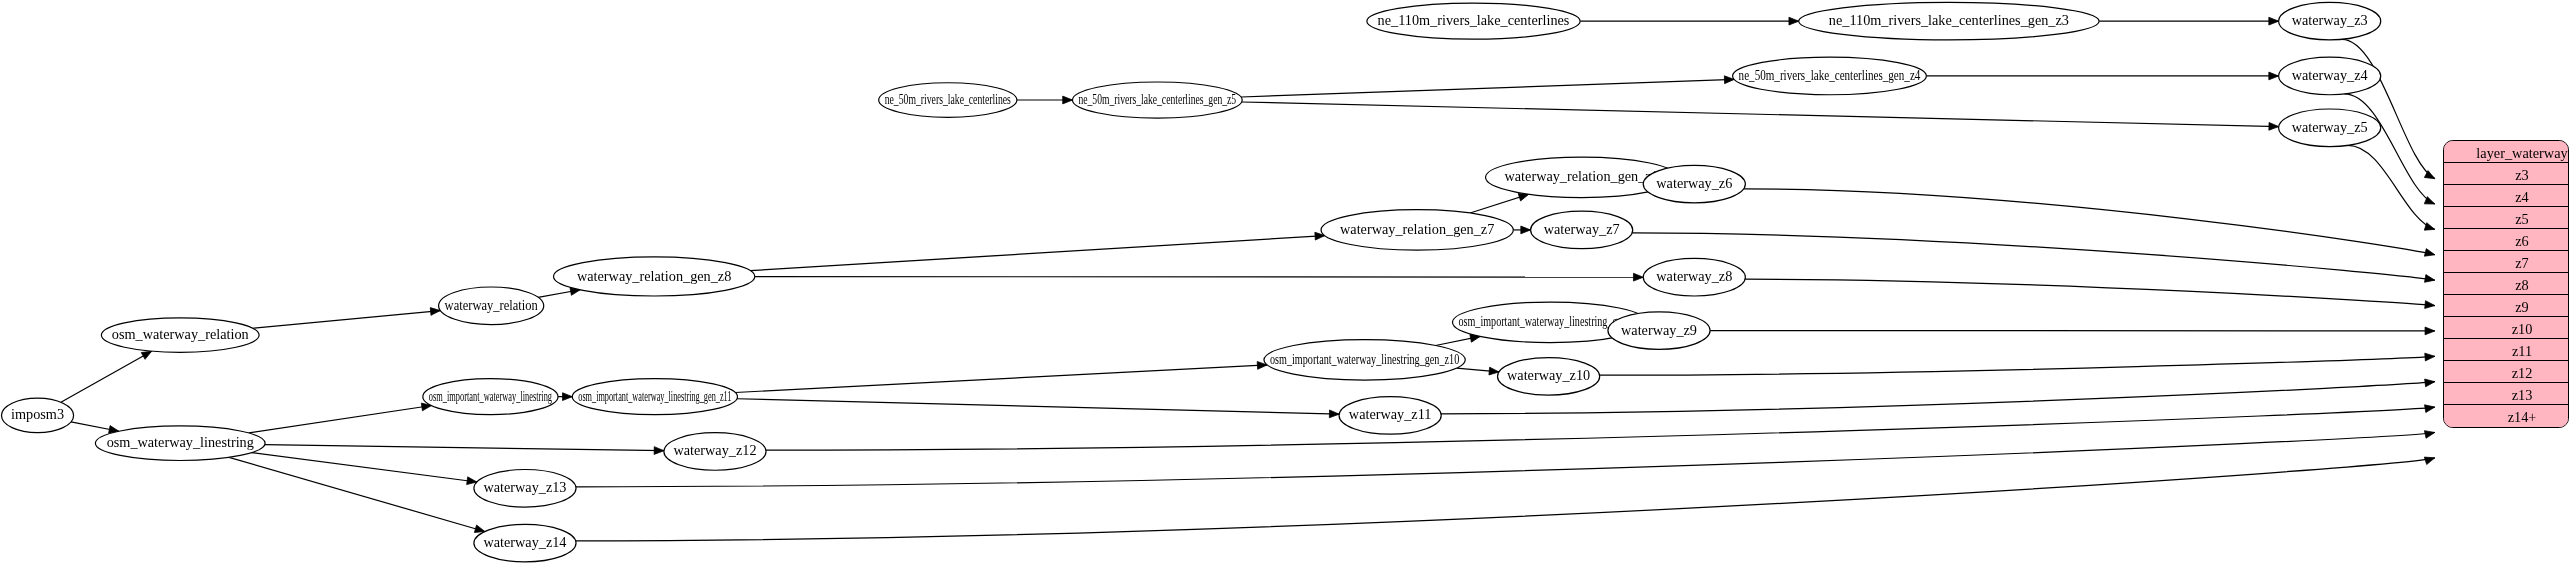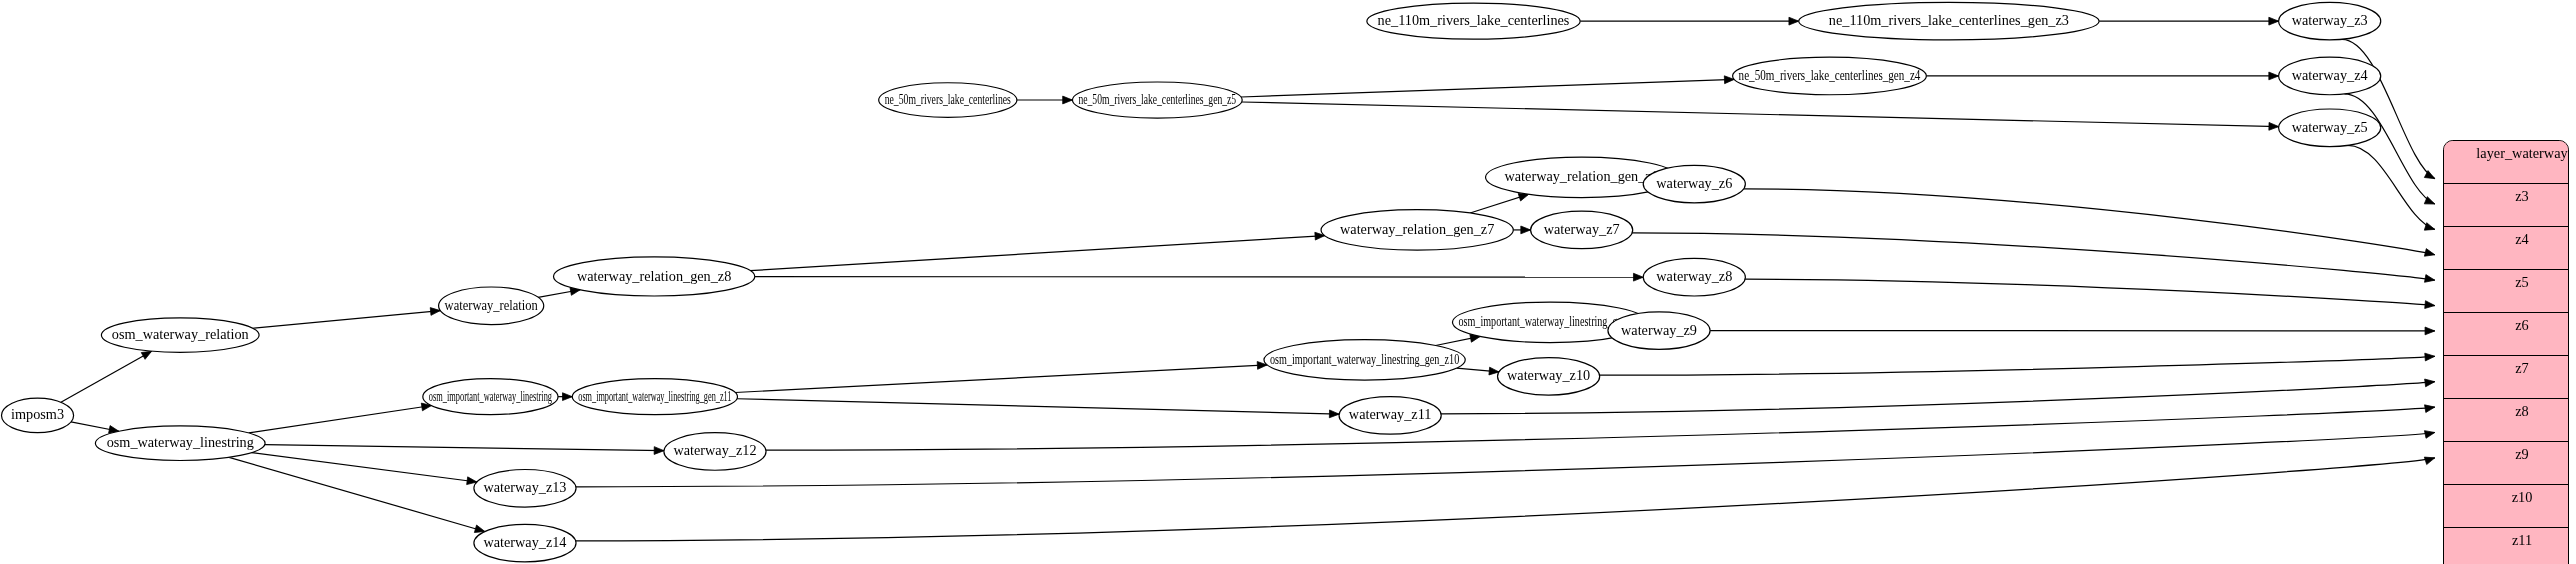--- a/index.html
+++ b/index.html
@@ -52,21 +52,21 @@
     top: 140px;
     width: 126px;
     box-sizing: border-box;
     border: 1.2px solid #000000;
     border-radius: 9.8px;
     background: #ffb6c1;
     overflow: hidden;
   }
   .record-row {
     box-sizing: border-box;
-    height: 43px;
+    height: 22px;
     line-height: 25.4px;
     text-align: center;
     font-family: "Liberation Serif", "DejaVu Serif", serif;
     font-size: 14.3px;
     color: #000000;
     border-bottom: 1.2px solid #000000;
     background: #ffb6c1;
     white-space: nowrap;
     padding-left: 32px;
   }

